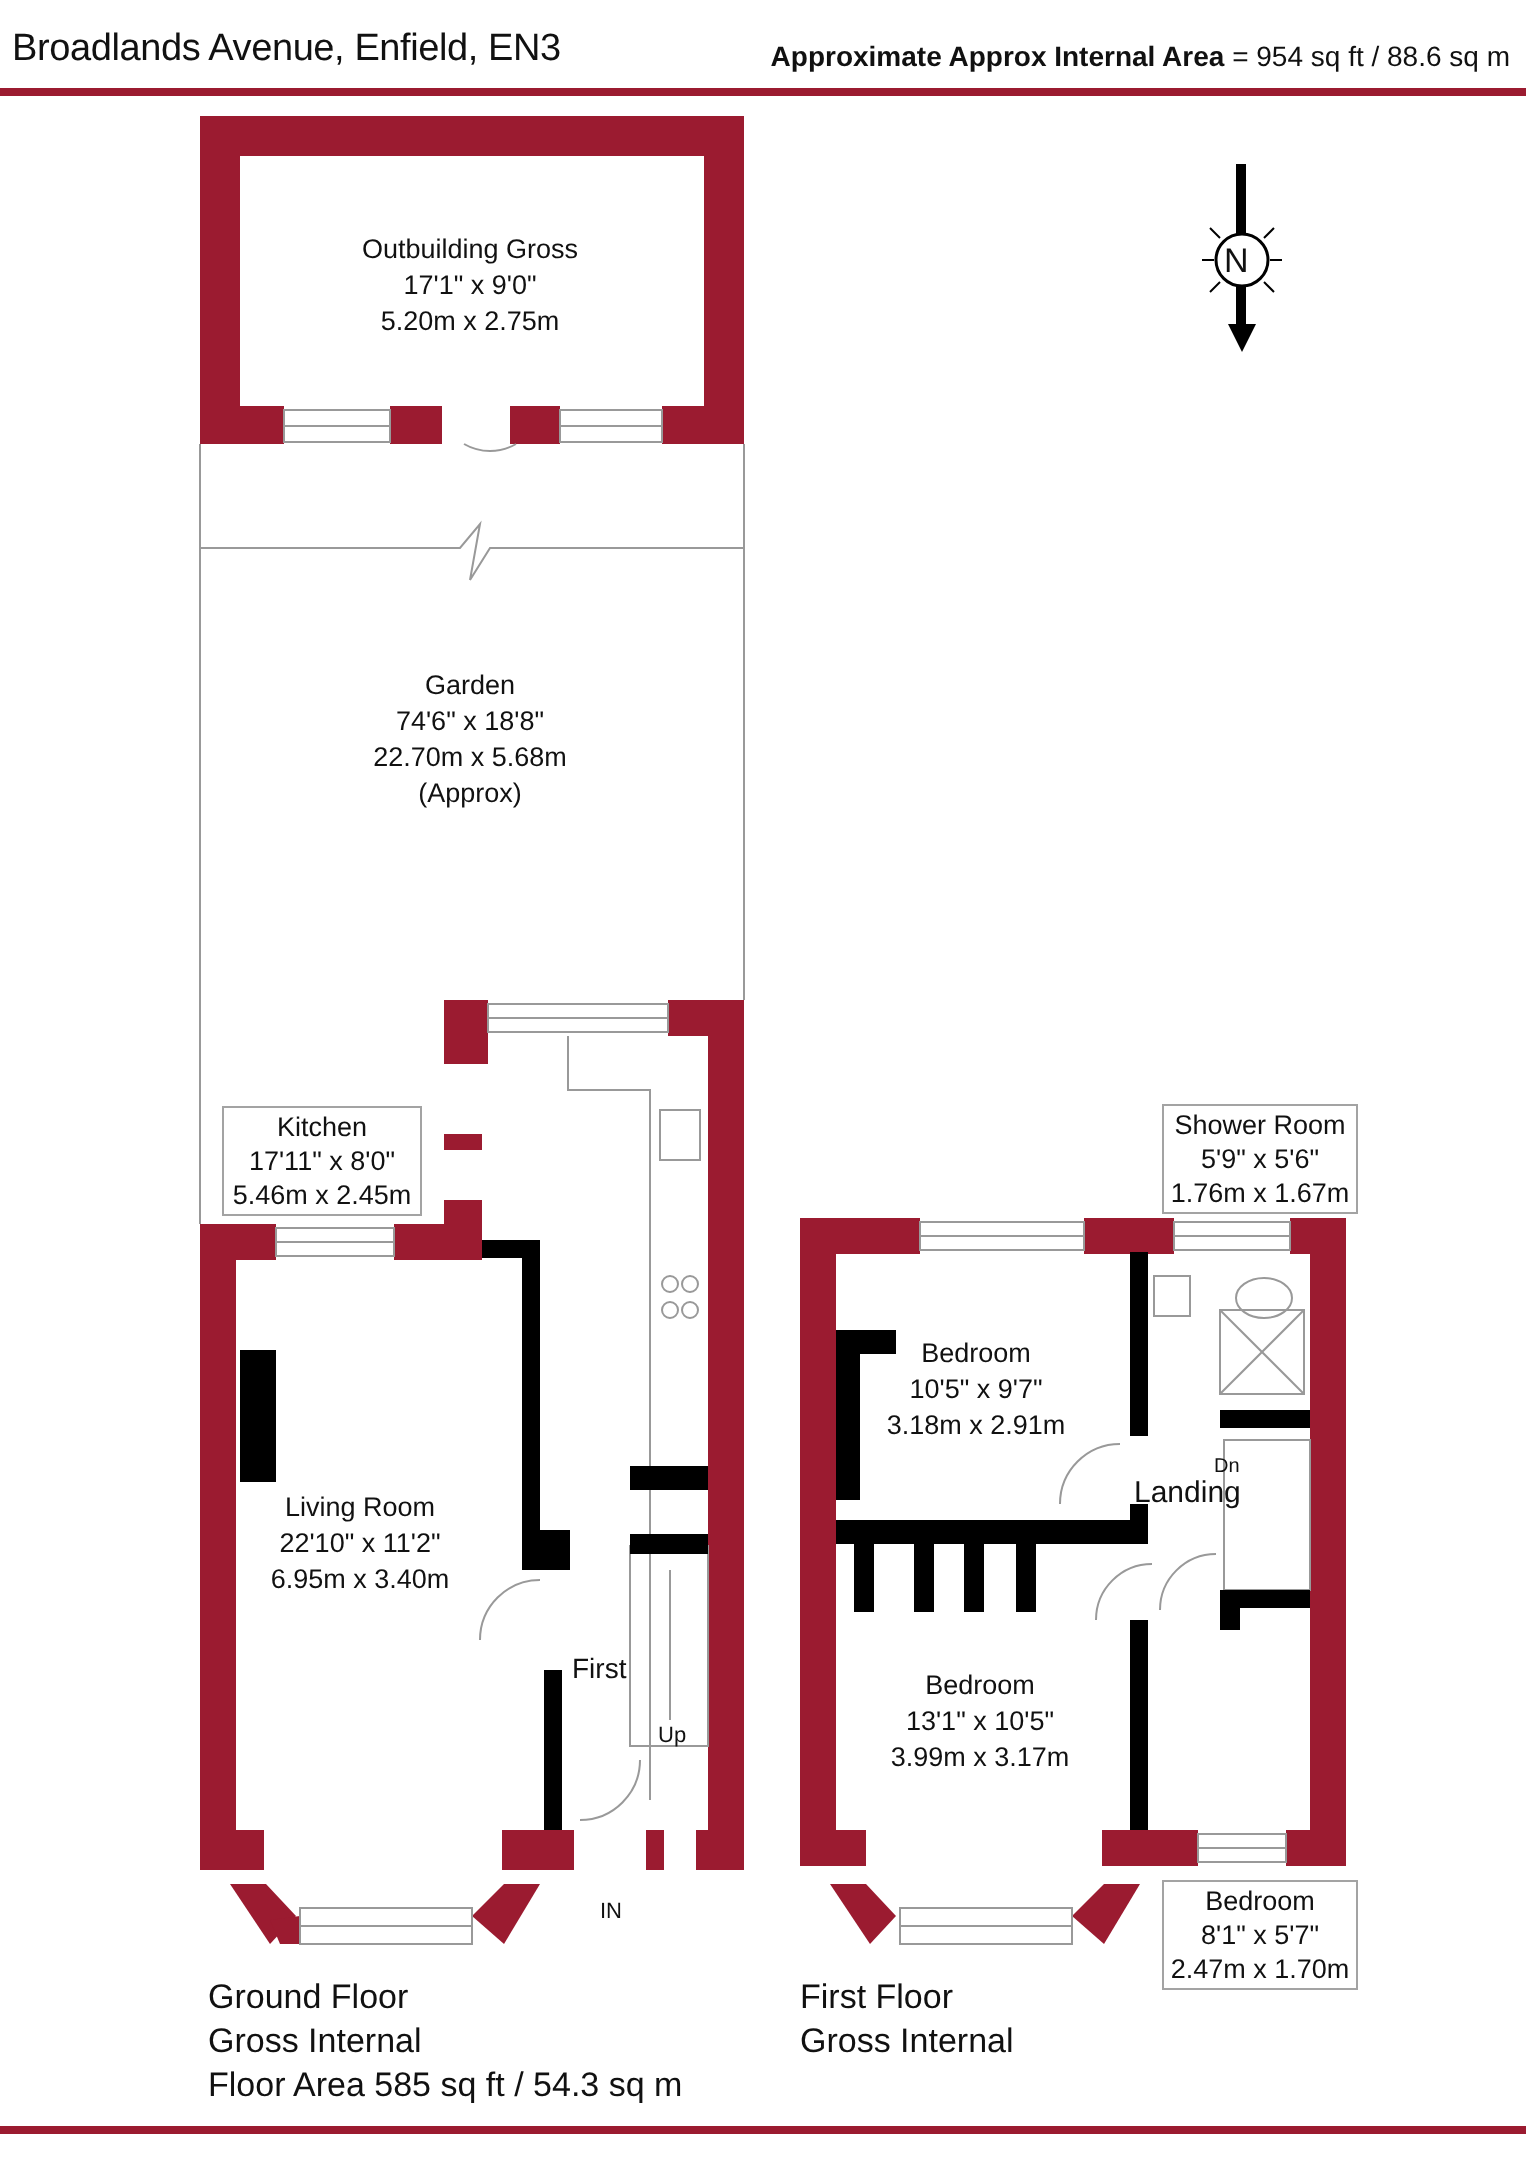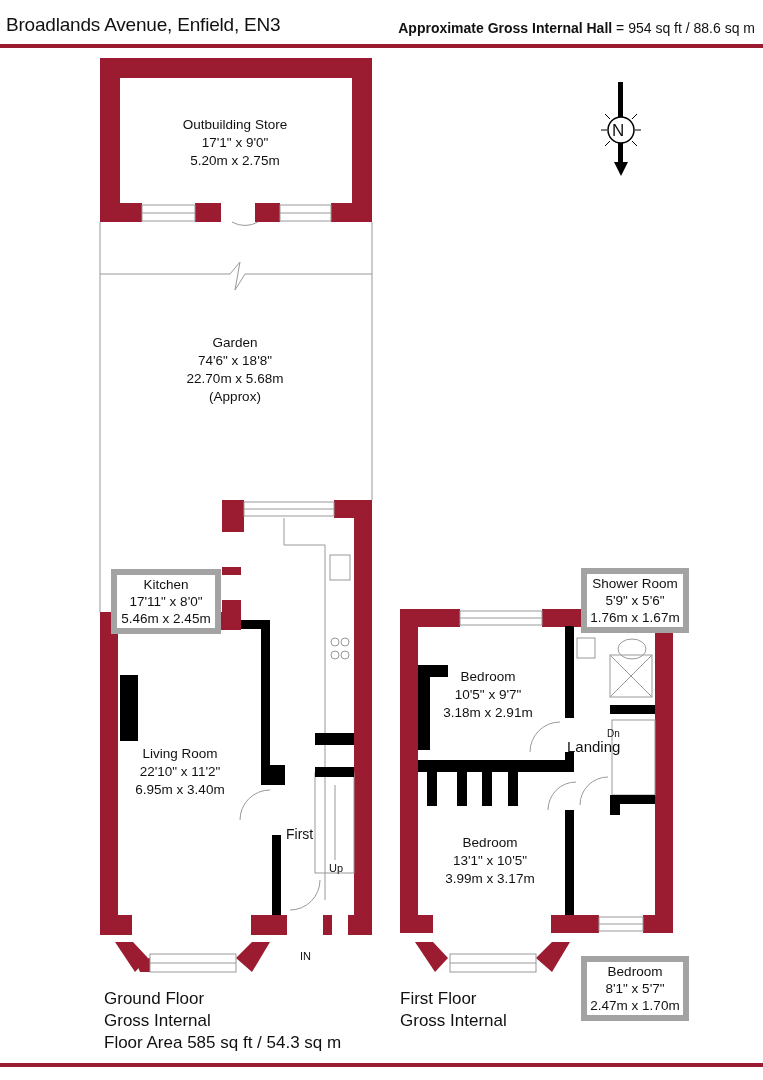--- a/index.html
+++ b/index.html
@@ -4,30 +4,30 @@
 <style>
   html,body{margin:0;padding:0;background:#ffffff;}
   body{width:763px;height:1080px;position:relative;overflow:hidden;font-family:"Liberation Sans",sans-serif;color:#111;}
   .hdr-title{position:absolute;left:6px;top:14px;font-size:19px;font-weight:normal;letter-spacing:-0.2px;}
   .hdr-area{position:absolute;right:8px;top:20px;font-size:14px;}
   .hdr-area b{font-weight:bold;}
   .rule-top{position:absolute;left:0;top:44px;width:763px;height:4px;background:#9b1b30;}
   .rule-bot{position:absolute;left:0;top:1063px;width:763px;height:4px;background:#9b1b30;}
   svg{position:absolute;left:0;top:0;}
   .lbl{position:absolute;text-align:center;font-size:13.5px;line-height:18px;white-space:nowrap;}
-  .box{position:absolute;background:#fff;border:6px solid #a3a3a3;text-align:center;font-size:13.5px;line-height:17px;padding:1px 2px;white-space:nowrap;margin-top:16px;}
+  .box{position:absolute;background:#fff;border:1px solid #a3a3a3;text-align:center;font-size:13.5px;line-height:17px;padding:1px 2px;white-space:nowrap;}
   .small{position:absolute;font-size:13px;}
   .tiny{position:absolute;font-size:10px;}
   .floor{position:absolute;font-size:17px;line-height:22px;}
 </style>
 </head>
 <body>
 
 <div class="hdr-title">Broadlands Avenue, Enfield, EN3</div>
-<div class="hdr-area"><b>Approximate Gross Internal Hall</b> <span>= 954 sq ft / 88.6 sq m</span></div>
+<div class="hdr-area"><b>Approximate Approx Internal Area</b> <span>= 954 sq ft / 88.6 sq m</span></div>
 <div class="rule-top"></div>
 
 <svg width="763" height="1080" viewBox="0 0 763 1080">
   <g fill="#9b1b30">
 
     <g>
       <rect x="100" y="58" width="272" height="20"></rect>
       <rect x="100" y="58" width="20" height="164"></rect>
       <rect x="352" y="58" width="20" height="164"></rect>
       <rect x="100" y="203" width="42" height="19"></rect>
@@ -143,21 +143,21 @@
       <line x1="34" y1="50" x2="40" y2="50"></line>
     <line x1="4" y1="34" x2="9" y2="39"></line>
       <line x1="36" y1="34" x2="31" y2="39"></line>
     <line x1="4" y1="66" x2="9" y2="61"></line>
       <line x1="36" y1="66" x2="31" y2="61"></line>
   </g>
 </svg>
 <div class="small" style="left:612px;top:121px;font-size:17px">N</div>
 
 <div class="lbl" style="left:160px;top:116px;width:150px">
-  <div>Outbuilding Store</div>
+  <div>Outbuilding Gross</div>
   <div>17'1" x 9'0"</div>
   <div>5.20m x 2.75m</div>
 </div>
 
 <div class="lbl" style="left:160px;top:334px;width:150px">
   <div>Garden</div>
   <div>74'6" x 18'8"</div>
   <div>22.70m x 5.68m</div>
   <div>(Approx)</div>
 </div>

